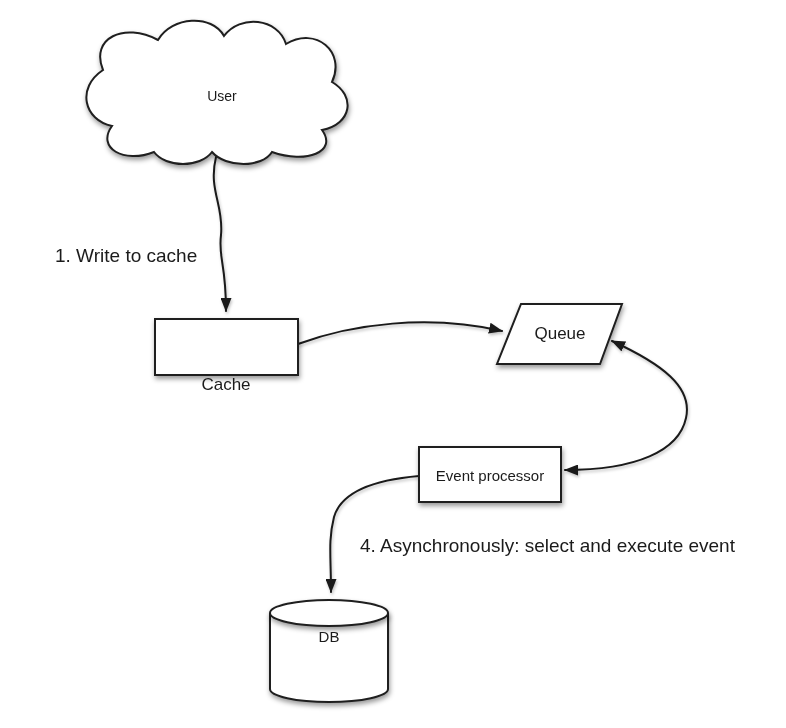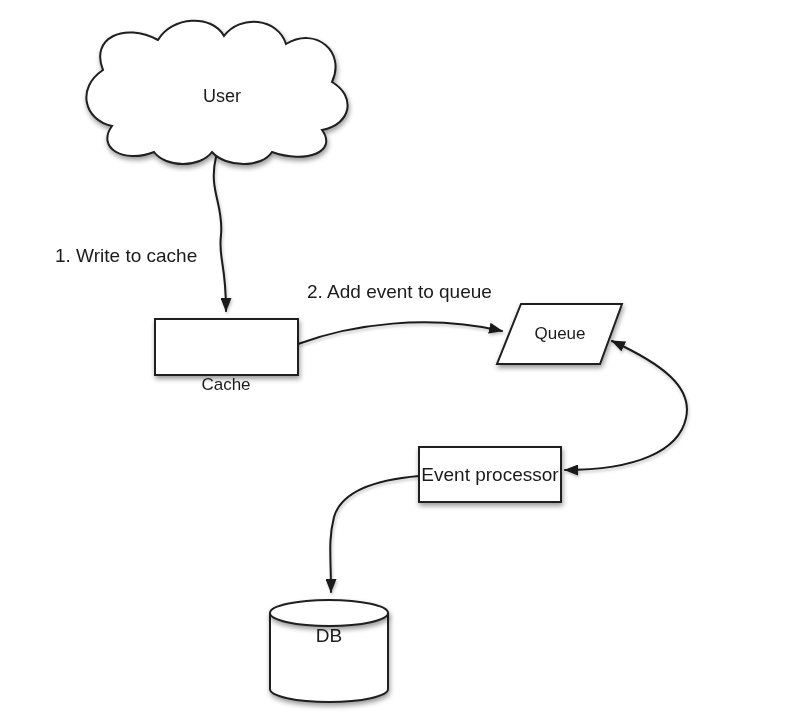--- a/index.html
+++ b/index.html
@@ -44,24 +44,24 @@
   .step-label {
     font-size: 19px;
     transform: translateY(-50%);
   }
   .node-label {
     font-size: 17px;
     transform: translate(-50%, -50%);
     text-align: center;
   }
   .node-label.big {
-    font-size: 18px;
+    font-size: 14px;
   }
   .node-label.small {
-    font-size: 19px;
+    font-size: 15px;
   }
 </style>
 </head>
 <body>
 
 <div class="canvas">
 
   <svg width="786" height="728" viewBox="0 0 786 728">
     <defs>
       <marker id="arrow" viewBox="0 0 14 11" refX="13" refY="5.5" markerWidth="14" markerHeight="11" markerUnits="userSpaceOnUse" orient="auto-start-reverse">
@@ -101,15 +101,15 @@
     </g>
   </svg>
 
   <div class="lbl node-label big" style="left:222px; top:96px;">User</div>
   <div class="lbl node-label" style="left:226px; top:347px;margin-top:38px;">Cache</div>
   <div class="lbl node-label" style="left:560px; top:334px;">Queue</div>
   <div class="lbl node-label small" style="left:490px; top:475px;">Event processor</div>
   <div class="lbl node-label small" style="left:329px; top:636px;">DB</div>
 
   <div class="lbl step-label" style="left:55px; top:256px;">1. Write to cache</div>
-  <div class="lbl step-label" style="left:307px; top:292px;">2. Add event to queue</div>
+  <div class="lbl step-label" style="left:360px; top:546px;">4. Asynchronously: select and execute event</div>
 
 </div>
 
 </body></html>

